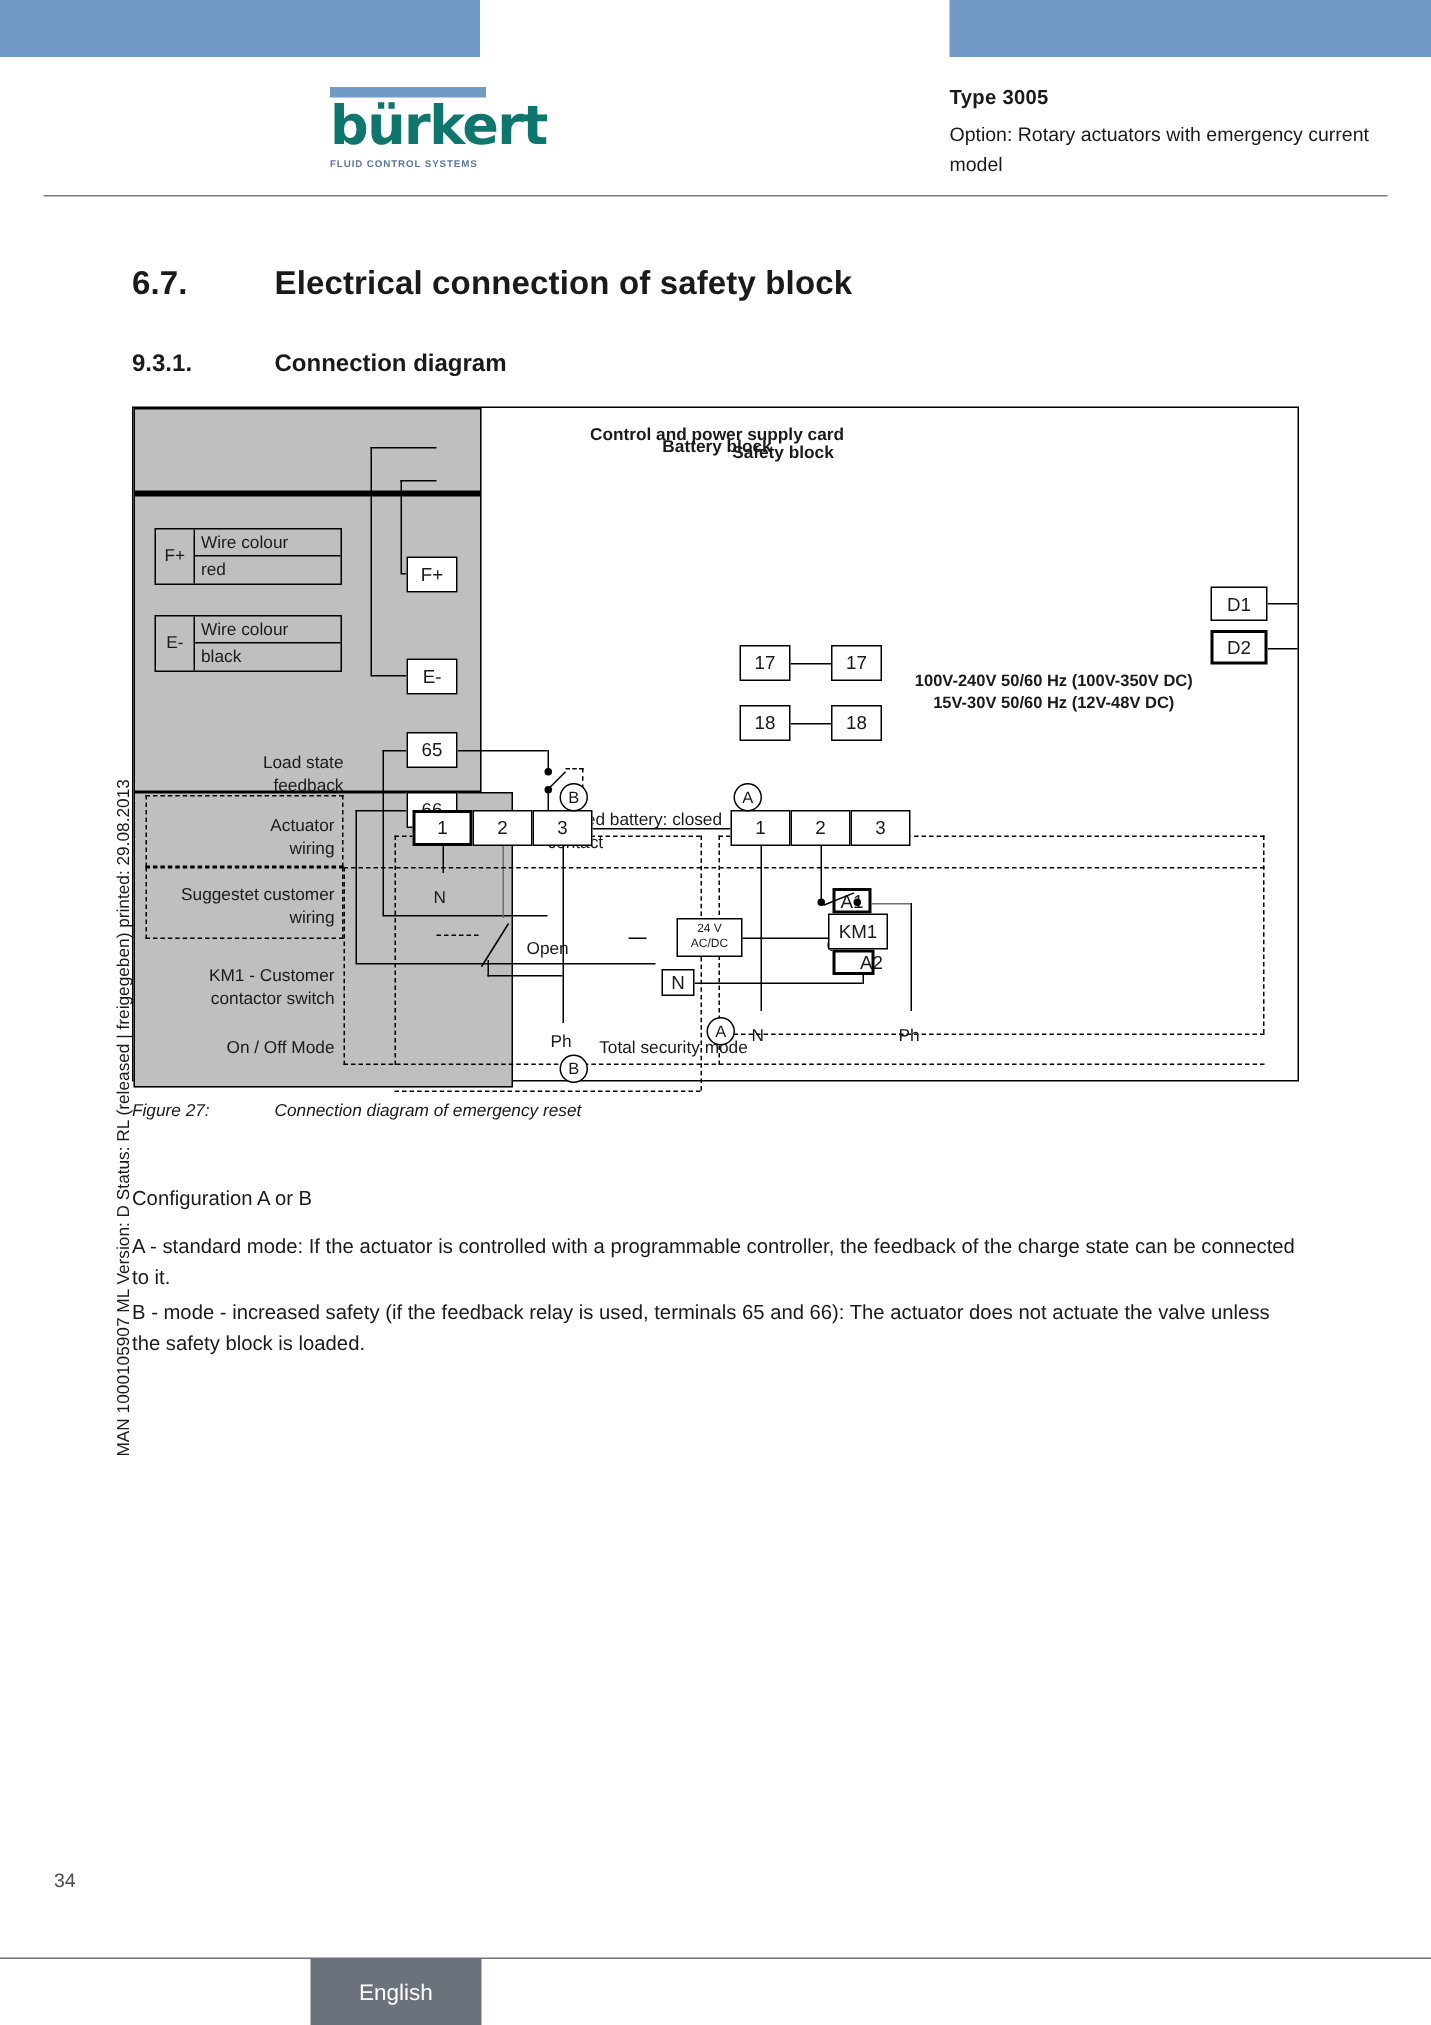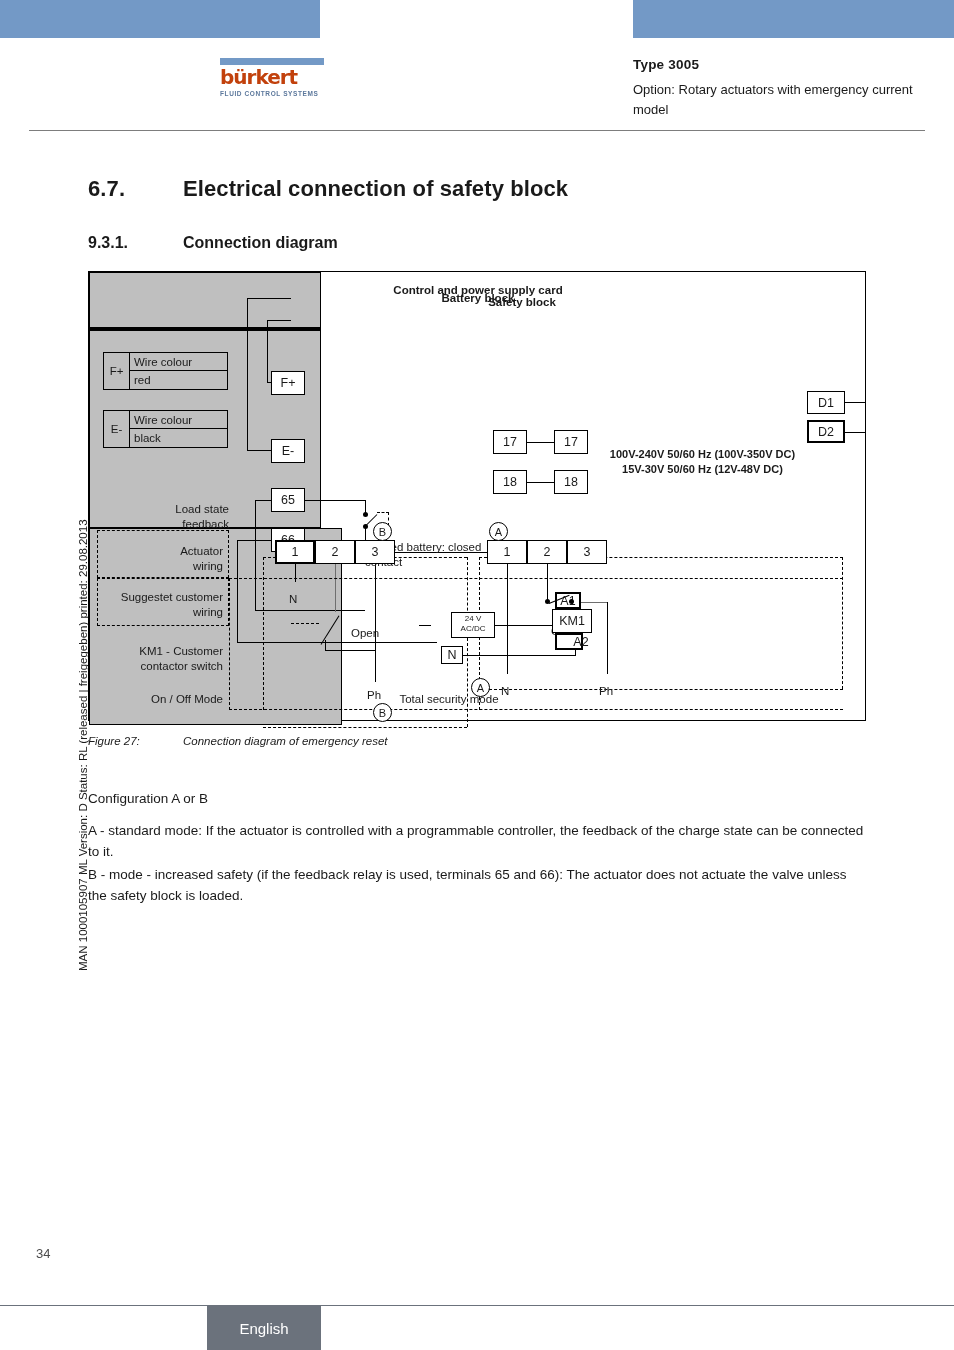--- a/index.html
+++ b/index.html
@@ -35,23 +35,23 @@
   }
   .logo-bar {
     height: 7px;
     background: #7399c6;
     margin-bottom: 2px;
     width: 104px;
   }
   .logo-word {
     font-family: "DejaVu Sans", sans-serif;
     font-weight: bold;
-    font-size: 20px;
+    font-size: 36px;
     letter-spacing: -1px;
-    color: #c2410c;
+    color: #0f766e;
     line-height: 1;
   }
   .logo-tag {
     font-family: "Liberation Sans", sans-serif;
     font-size: 6.5px;
     font-weight: bold;
     letter-spacing: 0.6px;
     color: #5c789c;
     margin-top: 3px;
   }

